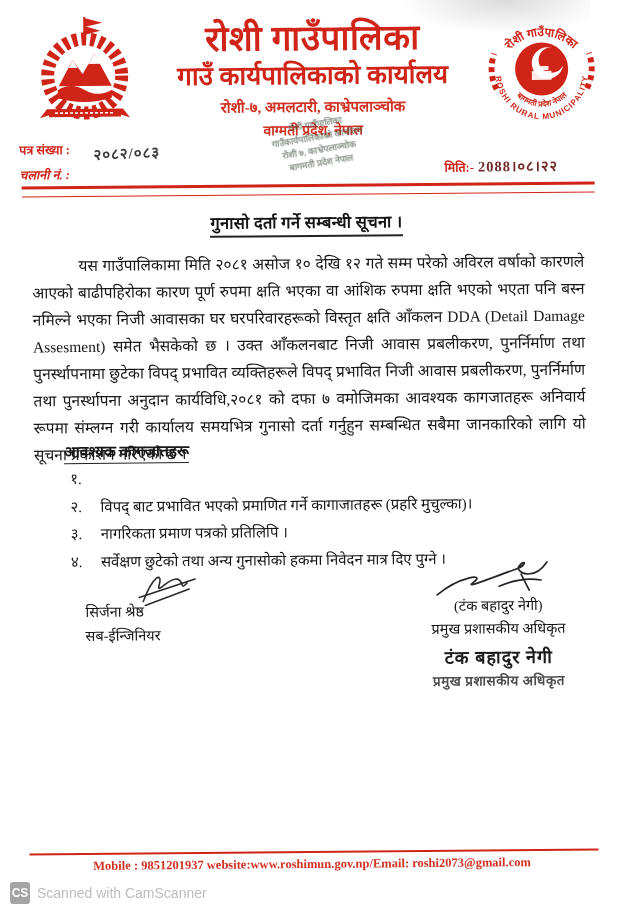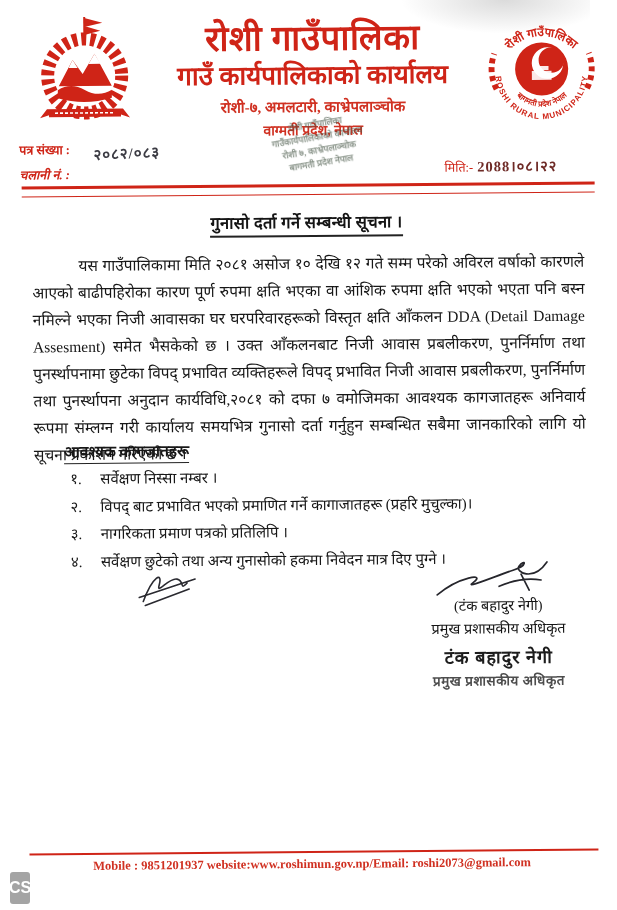--- a/index.html
+++ b/index.html
@@ -21,21 +21,21 @@
   .seal-right{position:absolute;left:486px;top:12px;}
   .head-center{position:absolute;left:138px;top:20px;width:356px;text-align:center;}
   .title1{font-size:35px;font-weight:bold;color:#cf2417;line-height:1.1;letter-spacing:0.5px;}
   .title2{font-size:26px;font-weight:bold;color:#cf2417;line-height:1.15;margin-top:2px;}
   .addr{font-size:15px;font-weight:bold;color:#d03122;margin-top:6px;}
   .prov{font-size:14px;font-weight:bold;color:#d03122;margin-top:4px;}
   .meta-label{position:absolute;font-size:12.5px;font-weight:bold;color:#cf2417;}
   .hand{font-family:"Liberation Serif",serif;font-weight:bold;}
   .ref-value{position:absolute;left:96px;top:141px;font-size:15px;color:#3c3c44;transform:rotate(-2deg);letter-spacing:1px;}
   .date-row{position:absolute;left:447px;top:157px;white-space:nowrap;}
-  .date-label{font-size:12.5px;font-weight:normal;color:#cf2417;}
+  .date-label{font-size:12.5px;font-weight:bold;color:#cf2417;}
   .date-value{font-size:14.5px;color:#6e2a26;letter-spacing:1px;}
   .faint-stamp{
     position:absolute;left:246px;top:118px;width:150px;
     transform:rotate(-9deg);
     text-align:center;color:rgba(70,85,70,0.62);
     font-size:9px;font-weight:bold;line-height:13px;
     filter:blur(0.2px);
   }
   .head-rule{
     position:absolute;left:24px;right:20px;top:184px;height:7px;
@@ -66,22 +66,22 @@
   .sig-right{position:absolute;left:392px;top:596px;width:210px;text-align:center;font-size:14.5px;line-height:23px;color:#151515;}
   .sig-right-svg{position:absolute;left:428px;top:558px;}
   .stamp-name{font-size:18px;font-weight:bold;margin-top:6px;letter-spacing:1px;color:#1d1d1d;}
   .stamp-title{font-size:13.5px;font-weight:bold;color:#2e2e2e;opacity:0.85;letter-spacing:0.5px;}
   
   .foot-rule{position:absolute;left:26px;right:22px;top:851px;border-top:2.5px solid #cf2417;}
   .foot-text{position:absolute;left:0;right:0;top:857px;text-align:center;font-size:12.5px;color:#d03122;font-weight:bold;}
   
   .cam{position:absolute;left:10px;bottom:6px;display:flex;align-items:center;gap:7px;font-family:"Liberation Sans",sans-serif;}
   .cam-badge{
-    width:20px;height:32px;background:#a4a4a4;color:#ffffff;border-radius:3px;
-    font-size:16px;font-weight:bold;display:flex;align-items:center;justify-content:center;
+    width:20px;height:22px;background:#a4a4a4;color:#ffffff;border-radius:3px;
+    font-size:12px;font-weight:bold;display:flex;align-items:center;justify-content:center;
   }
   .cam-text{font-size:14px;color:#bcbcbc;}
 </style>
 </head>
 <body>
 
 <div class="page">
   <div class="scan-shadow"></div>
   <div class="tilt">
 
@@ -150,50 +150,54 @@
     <div class="subject-wrap">
       <span class="subject">गुनासो दर्ता गर्ने सम्बन्धी सूचना ।</span>
     </div>
 
     <div class="body-par">यस गाउँपालिकामा मिति २०८१ असोज १० देखि १२ गते सम्म परेको अविरल वर्षाको कारणले आएको बाढीपहिरोका कारण पूर्ण रुपमा क्षति भएका वा आंशिक रुपमा क्षति भएको भएता पनि बस्न नमिल्ने भएका निजी आवासका घर घरपरिवारहरूको विस्तृत क्षति आँकलन DDA (Detail Damage Assesment) समेत भैसकेको छ । उक्त आँकलनबाट निजी आवास प्रबलीकरण, पुनर्निर्माण तथा पुनर्स्थापनामा छुटेका विपद् प्रभावित व्यक्तिहरूले विपद् प्रभावित निजी आवास प्रबलीकरण, पुनर्निर्माण तथा पुनर्स्थापना अनुदान कार्यविधि,२०८१ को दफा ७ वमोजिमका आवश्यक कागजातहरू अनिवार्य रूपमा संम्लग्न गरी कार्यालय समयभित्र गुनासो दर्ता गर्नुहुन सम्बन्धित सबैमा जानकारिको लागि  यो सूचना प्रकाशन गरिएको छ ।</div>
 
     <div class="docs-head">आवश्यक कागजातहरू</div>
     <div class="docs-list">
       <div class="doc-item">
         <span class="doc-num">१.</span>
-        <span>सर्वेक्षण निस्सा नम्बर ।</span>
       </div>
       <div class="doc-item">
         <span class="doc-num">२.</span>
         <span>विपद् बाट  प्रभावित भएको प्रमाणित गर्ने कागाजातहरू (प्रहरि मुचुल्का)।</span>
       </div>
       <div class="doc-item">
         <span class="doc-num">३.</span>
         <span>नागरिकता प्रमाण पत्रको प्रतिलिपि ।</span>
       </div>
       <div class="doc-item">
         <span class="doc-num">४.</span>
         <span>सर्वेक्षण छुटेको तथा अन्य गुनासोको हकमा निवेदन मात्र दिए पुग्ने ।</span>
       </div>
     </div>
 
     <svg class="sig-left-svg" width="80" height="42" viewBox="0 0 80 42">
       <path d="M14 34 C 24 8, 34 4, 30 18 C 27 28, 40 10, 48 12 C 56 14, 50 24, 58 16 M10 30 L66 12 M16 38 L60 22" fill="none" stroke="#2a2a30" stroke-width="1.6" stroke-linecap="round"></path>
     </svg>
+    <div class="sig-left">
+      <div>सिर्जना श्रेष्ठ</div>
+      <div>सब-ईन्जिनियर</div>
+    </div>
 
     <svg class="sig-right-svg" width="130" height="46" viewBox="0 0 130 46">
       <path d="M8 38 C 30 20, 58 16, 44 26 C 34 33, 66 20, 84 14 C 100 9, 96 2, 90 10 C 86 16, 104 26, 118 6 M70 30 C 84 24, 100 22, 112 24 M92 18 L100 34" fill="none" stroke="#26262c" stroke-width="1.7" stroke-linecap="round"></path>
     </svg>
     <div class="sig-right">
       <div>(टंक बहादुर नेगी)</div>
       <div>प्रमुख प्रशासकीय अधिकृत</div>
       <div class="stamp-name">टंक बहादुर नेगी</div>
       <div class="stamp-title">प्रमुख प्रशासकीय अधिकृत</div>
     </div>
 
     <div class="foot-rule"></div>
     <div class="foot-text">Mobile : 9851201937 website:www.roshimun.gov.np/Email: roshi2073@gmail.com</div>
   </div>
 
   <div class="cam">
     <div class="cam-badge">CS</div>
+    <div class="cam-text">Scanned with CamScanner</div>
   </div>
 </div>
 
 </body></html>

